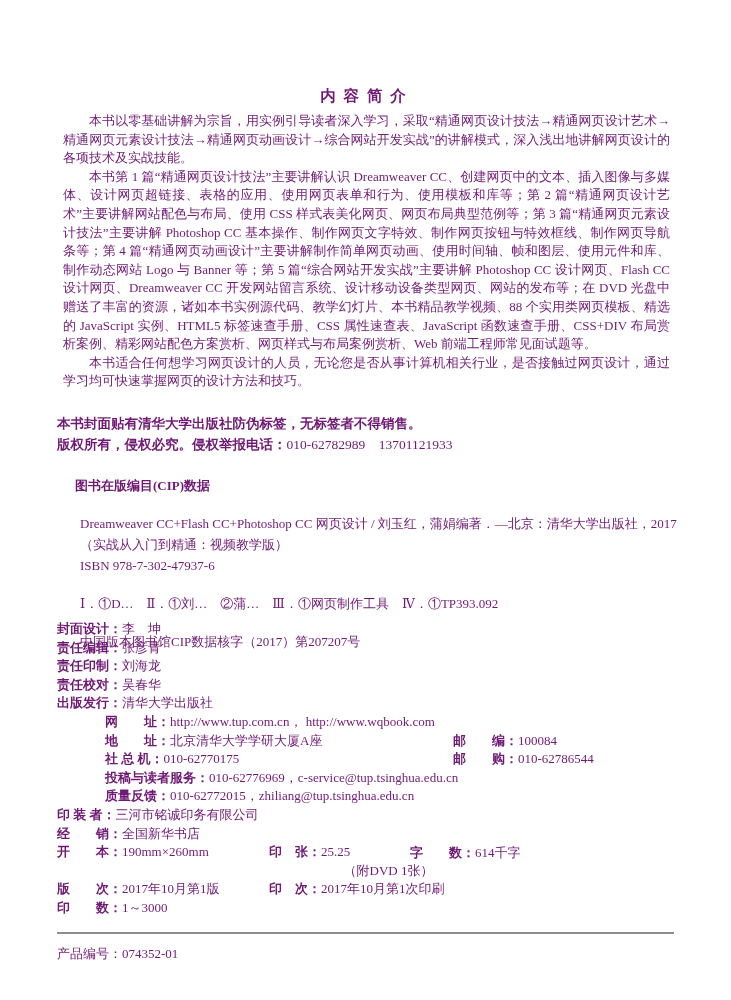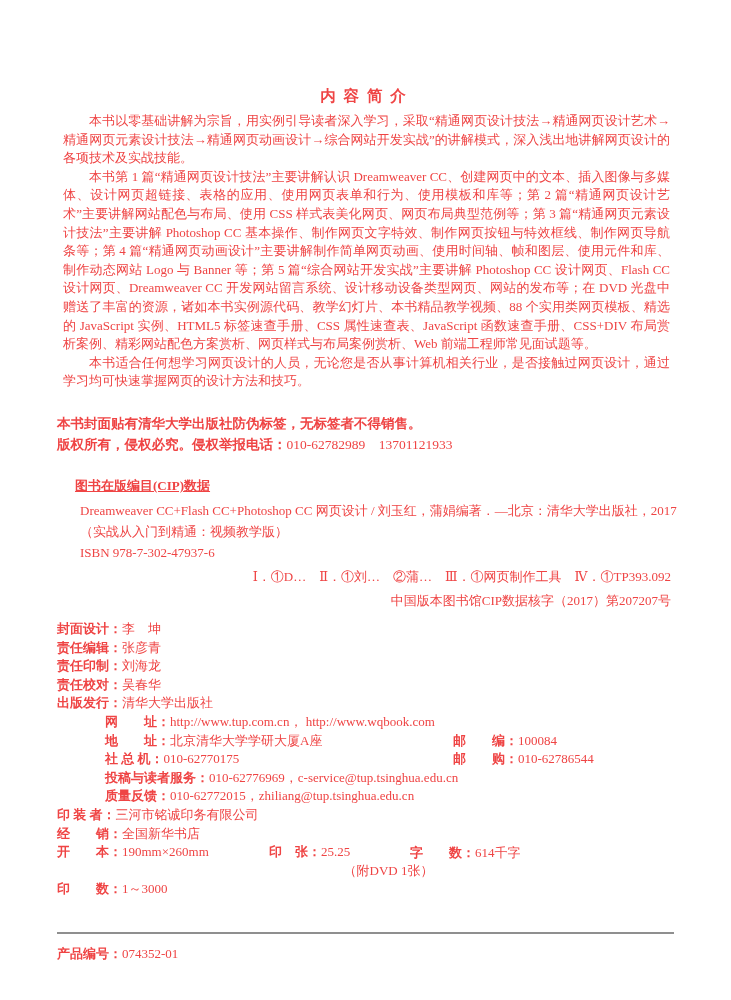--- a/index.html
+++ b/index.html
@@ -1,21 +1,21 @@
 <!DOCTYPE html>
 <html><head>
 <meta charset="utf-8">
 <style>
   html,body { margin:0; padding:0; background:#ffffff; }
   .page {
     position:relative;
     width:731px; height:973px;
     margin:0 auto;
     background:#ffffff;
-    color:#ef4444;
+    color:#701a75;
     font-family:"Liberation Serif","DejaVu Serif",serif;
     overflow:hidden;
   }
   .title {
     position:absolute; top:86px; left:57px; width:614px;
     text-align:center;
     font-size:15.5px; font-weight:bold; letter-spacing:2px;
   }
   .intro {
     position:absolute; top:112px; left:63px; width:607px;
@@ -24,44 +24,44 @@
   .intro p { margin:0; text-indent:2em; }
   .notice {
     position:absolute; top:413px; left:57px; width:614px;
     font-size:13.5px; line-height:21px; font-weight:bold;
   }
   .notice .num { font-weight:normal; }
   .cip {
     position:absolute; top:475px; left:75px; width:596px;
     font-size:13px; line-height:21px;
   }
-  .cip-heading { font-weight:bold; margin-bottom:4px;text-decoration:underline; }
+  .cip-heading { font-weight:bold; margin-bottom:17px; }
   .cip-body { margin-left:5px; }
   .cip-body div { white-space:nowrap; }
-  .gap-top { margin-top:3px;text-align:right; }
+  .gap-top { margin-top:17px; }
   .credits {
     position:absolute; top:620px; left:57px; width:617px;
     font-size:13px;
   }
   .crow { position:relative; height:18.6px; line-height:18.6px; white-space:nowrap; }
   .crow .lbl { font-weight:bold; }
   .crow.ind { padding-left:48px; }
   .c2mail { position:absolute; left:396px; top:0; }
   .c2 { position:absolute; left:212px; top:0; }
   .c3 { position:absolute; left:353px; top:1px; }
   .cont-line { padding-left:46px;text-align:center; }
   .rule {
     position:absolute; top:932px; left:57px; width:617px; height:2px;
     background:#8f8f8f;
   }
   .product {
     position:absolute; top:944px; left:57px;
     font-size:13px; line-height:20px;
   }
-  .product .lbl { font-weight:bold;margin-top:28px; }
+  .product .lbl { font-weight:normal;margin-top:28px; }
 </style>
 </head>
 <body>
 
 <div class="page">
 
   <div class="title">内 容 简 介</div>
 
   <div class="intro">
     <p>本书以零基础讲解为宗旨，用实例引导读者深入学习，采取“精通网页设计技法→精通网页设计艺术→精通网页元素设计技法→精通网页动画设计→综合网站开发实战”的讲解模式，深入浅出地讲解网页设计的各项技术及实战技能。</p>
@@ -93,20 +93,21 @@
     <div class="crow"><span class="lbl">出版发行：</span><span>清华大学出版社</span></div>
     <div class="crow ind"><span class="lbl">网　　址：</span><span>http://www.tup.com.cn， http://www.wqbook.com</span></div>
     <div class="crow ind"><span class="lbl">地　　址：</span><span>北京清华大学学研大厦A座</span><span class="c2mail"><span class="lbl">邮　　编：</span><span>100084</span></span></div>
     <div class="crow ind"><span class="lbl">社 总 机：</span><span>010-62770175</span><span class="c2mail"><span class="lbl">邮　　购：</span><span>010-62786544</span></span></div>
     <div class="crow ind"><span class="lbl">投稿与读者服务：</span><span>010-62776969，c-service@tup.tsinghua.edu.cn</span></div>
     <div class="crow ind"><span class="lbl">质量反馈：</span><span>010-62772015，zhiliang@tup.tsinghua.edu.cn</span></div>
     <div class="crow"><span class="lbl">印 装 者：</span><span>三河市铭诚印务有限公司</span></div>
     <div class="crow"><span class="lbl">经　　销：</span><span>全国新华书店</span></div>
     <div class="crow"><span class="lbl">开　　本：</span><span>190mm×260mm</span><span class="c2"><span class="lbl">印　张：</span><span>25.25</span></span><span class="c3"><span class="lbl">字　　数：</span><span>614千字</span></span></div>
     <div class="crow cont-line"><span>（附DVD 1张）</span></div>
+    <div class="crow"><span class="lbl">版　　次：</span><span>2017年10月第1版</span><span class="c2"><span class="lbl">印　次：</span><span>2017年10月第1次印刷</span></span></div>
     <div class="crow"><span class="lbl">印　　数：</span><span>1～3000</span></div>
   </div>
 
   <div class="rule"></div>
 
   <div class="product"><span class="lbl">产品编号：</span><span>074352-01</span></div>
 
 </div>
 
 </body></html>

